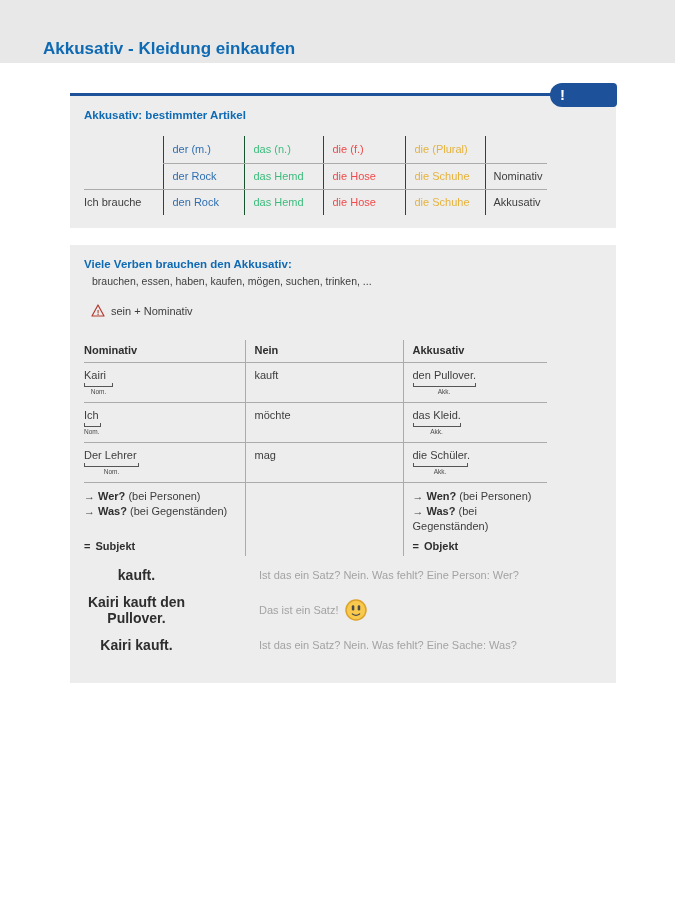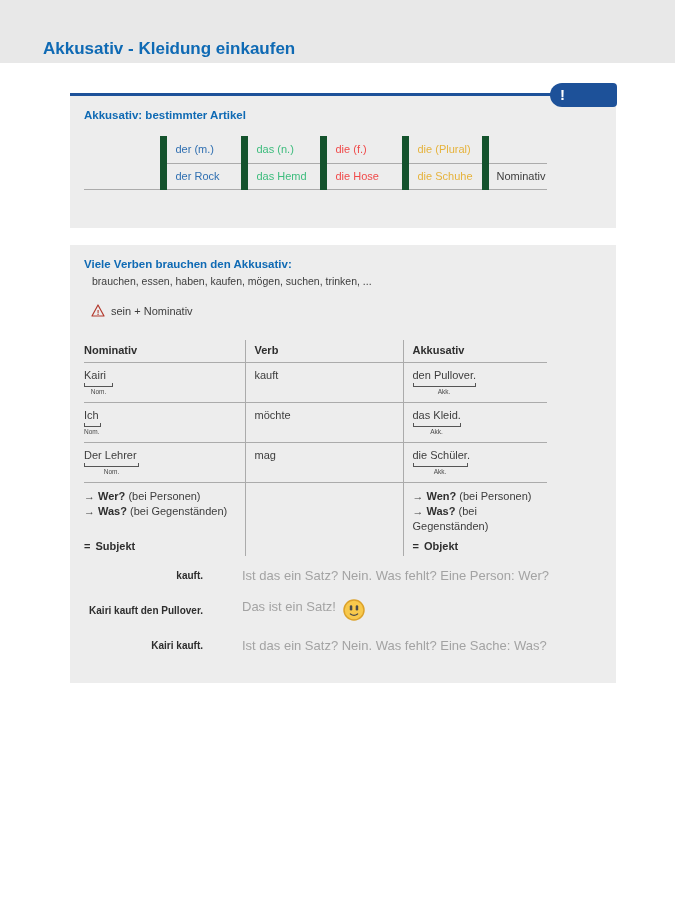--- a/index.html
+++ b/index.html
@@ -20,21 +20,21 @@
 
   .box-heading { position:absolute; left:14px; top:13px; font-size:11.5px; font-weight:bold; color:#0f6ab4; }
 
   
   .art-table { position:absolute; left:14px; top:40px; border-collapse:collapse; table-layout:fixed; }
   .art-table td { font-size:11px; vertical-align:middle; padding-left:9px; white-space:nowrap; }
   .art-table td.c0 { width:79px; padding-left:0; }
   .art-table td.c1 { width:81px; } .art-table td.c2 { width:79px; }
   .art-table td.c3 { width:82px; } .art-table td.c4 { width:80px; }
   .art-table td.c5 { width:62px; padding-left:8px; color:#3d3d3d; }
-  .art-table td.cb { border-left:7px solid #14532d; }
+  .art-table td.cb { border-left:1px solid #14532d; }
   .art-table tr { height:26px; }
   .art-table tr.r-gender { height:27px; }
   .art-table tr.r-gender td.cb { border-bottom:1px solid #ababab; }
   .art-table tr.r-nom td { border-bottom:1px solid #ababab; }
   .col-m { color:#2f6fb1; } .col-n { color:#3dbc7d; }
   .col-f { color:#f04a4a; } .col-pl { color:#e6b33d; }
 
   
   .verb-list { position:absolute; left:14px; top:30px; font-size:10.5px; color:#3d3d3d;padding-left:8px; }
   .warning-row { position:absolute; left:14px; top:59px; font-size:11px; color:#3d3d3d;
@@ -57,22 +57,22 @@
   .case-label { font-size:6.5px; color:#4a4a4a; text-align:center; margin-top:1px; }
 
   .q-line .arrow { font-weight:bold; margin-right:3px; }
   .q-line b { font-weight:bold; color:#2e2e2e; }
   .res-line { font-weight:bold; color:#2e2e2e; }
   .res-line .eq { margin-right:5px; }
 
   
   .examples { position:absolute; left:0; top:322px; width:546px; }
   .example-row { display:flex; align-items:center; margin-bottom:19px; height:16px; }
-  .ex-left { width:133px; text-align:right; font-size:10px; font-weight:bold; color:#2e2e2e; flex:none; }
-  .ex-right { margin-left:39px; font-size:13px; color:#a3a3a3; display:flex; align-items:flex-start; }
+  .ex-left { width:133px; text-align:center; font-size:14px; font-weight:bold; color:#2e2e2e; flex:none; }
+  .ex-right { margin-left:56px; font-size:11px; color:#a3a3a3; display:flex; align-items:center; }
   .smiley-wrap { margin-left:7px; display:inline-flex; }
 </style>
 </head>
 <body>
 
 <div class="page">
 
   <div class="top-band"></div>
   <div class="page-title">Akkusativ - Kleidung einkaufen</div>
 
@@ -93,20 +93,28 @@
         <td class="c5 cb"></td>
       </tr>
       <tr class="r-nom">
         <td class="c0"></td>
         <td class="c1 cb col-m">der Rock</td>
         <td class="c2 cb col-n">das Hemd</td>
         <td class="c3 cb col-f">die Hose</td>
         <td class="c4 cb col-pl">die Schuhe</td>
         <td class="c5 cb">Nominativ</td>
       </tr>
+      <tr class="r-akk">
+        <td class="c0">Ich brauche</td>
+        <td class="c1 cb col-m">den Rock</td>
+        <td class="c2 cb col-n">das Hemd</td>
+        <td class="c3 cb col-f">die Hose</td>
+        <td class="c4 cb col-pl">die Schuhe</td>
+        <td class="c5 cb">Akkusativ</td>
+      </tr>
     </tbody>
       </table>
   </div>
 
   <div class="gbox box-verbs">
     <div class="box-heading">Viele Verben brauchen den Akkusativ:</div>
     <div class="verb-list">brauchen, essen, haben, kaufen, mögen, suchen, trinken, ...</div>
 
     <div class="warning-row">
       <span class="smiley-wrap">
@@ -115,21 +123,21 @@
           <text x="7" y="10.6" text-anchor="middle" font-size="8" font-weight="bold" fill="#b33a2e">!</text>
         </svg>
       </span>
       <span>sein + Nominativ</span>
     </div>
 
     <table class="gram-table">
       <tbody>
           <tr class="g-head">
         <td class="gc0">Nominativ</td>
-        <td class="gc1 vsep">Verb</td>
+        <td class="gc1 vsep">Nein</td>
         <td class="gc2 vsep">Akkusativ</td>
       </tr>
 
       <tr class="g-row">
         <td class="gc0">
           <span class="np">
             <span class="word">Kairi</span>
             <span class="bracket" style="display:block;width:29px"></span>
             <span class="case-label" style="display:block;width:29px">Nom.</span>
           </span>

